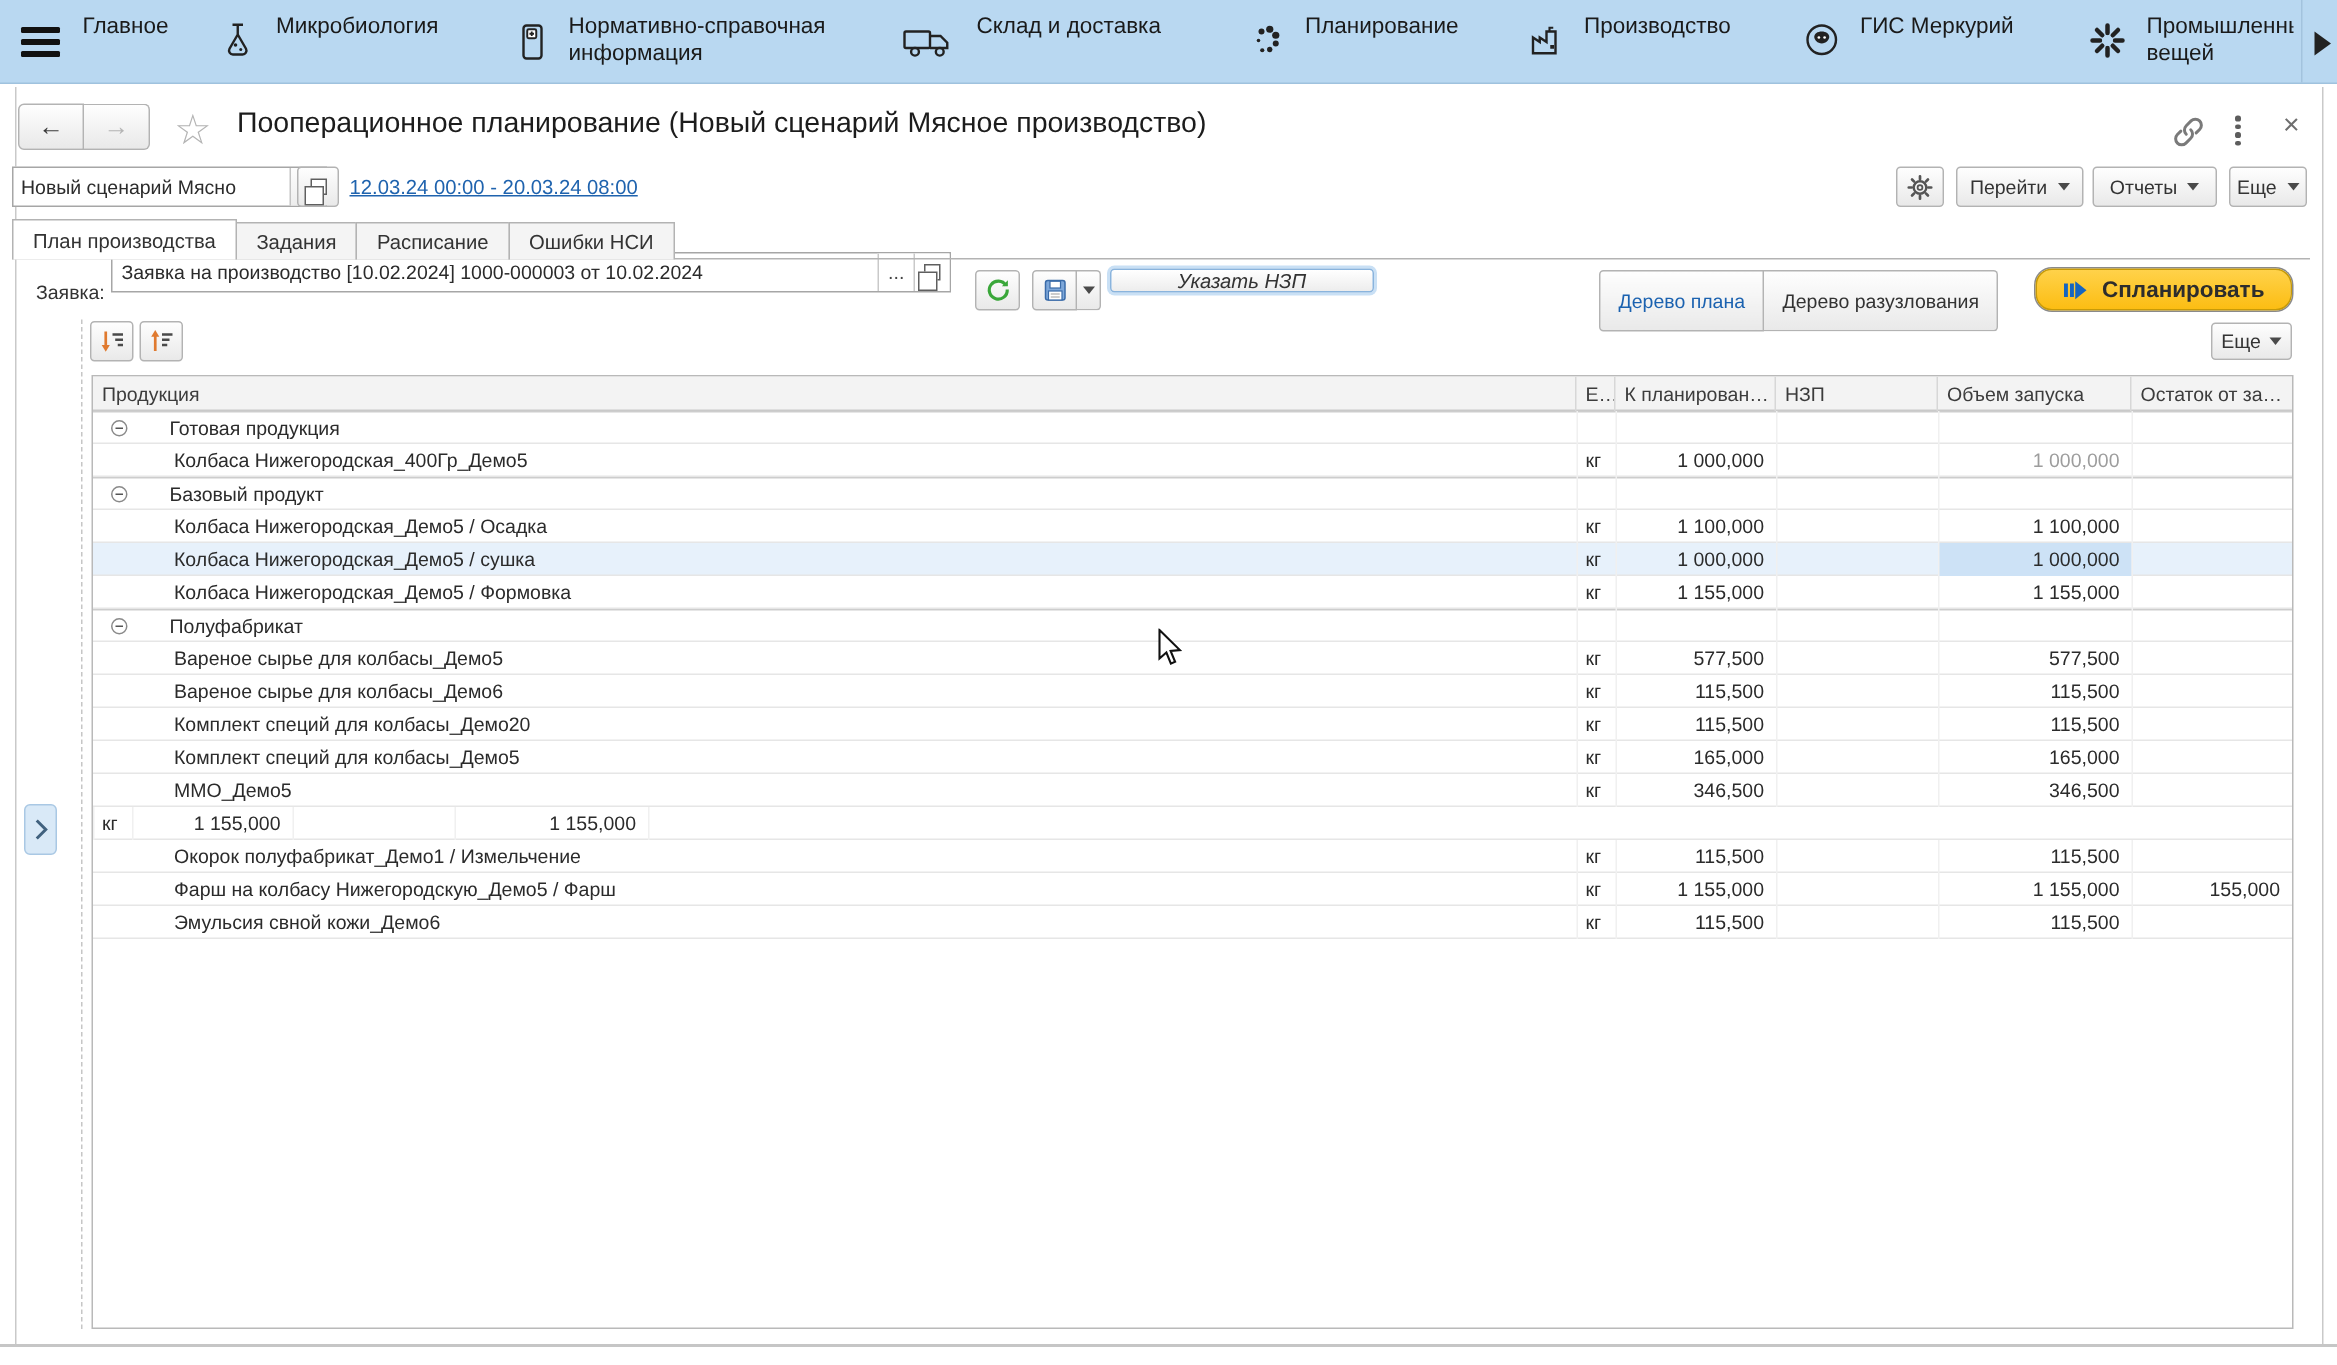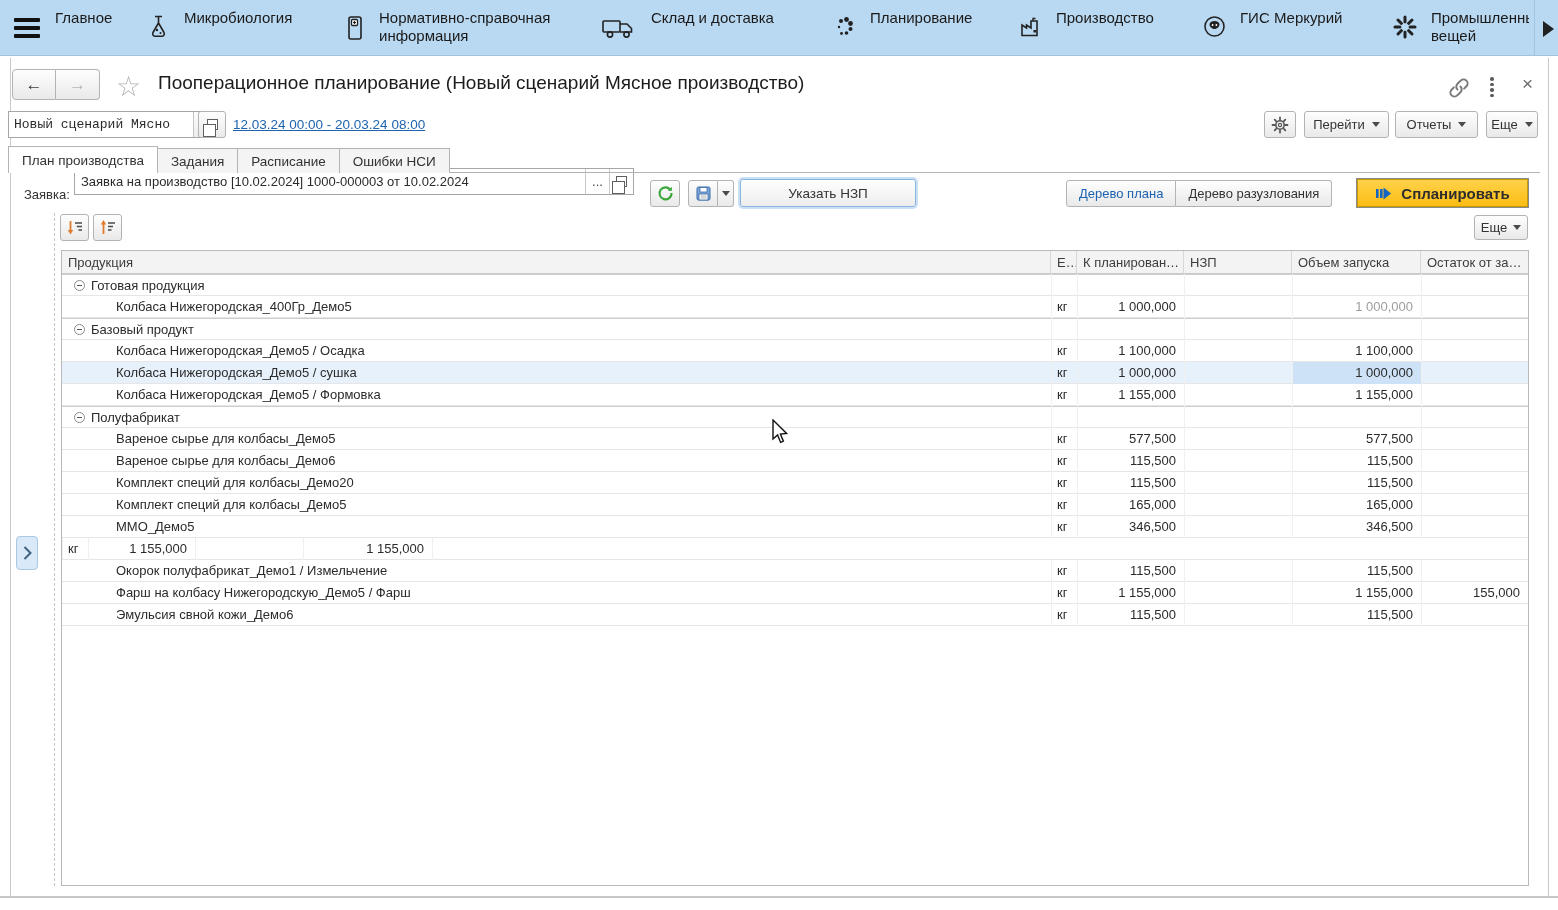--- a/index.html
+++ b/index.html
@@ -30,21 +30,21 @@
   .fwd { color:#b5b5b5; }
   .back { color:#3a3a3a; }
   .star { position:absolute; left:116px; top:70px; font-size:28px; color:#b4b4b4; cursor:pointer; }
   .page-title { position:absolute; left:158px; top:72px; font-size:19px; color:#1c1c1c; white-space:nowrap; }
   .hdr-ico { position:absolute; top:76px; cursor:pointer; }
   .vdots { left:1490px; width:4px; top:77px; display:flex; flex-direction:column; gap:2px;}
   .vdots i { width:3.5px; height:3.5px; background:#5d5d5d; border-radius:50%; display:block;}
   .xclose { left:1522px; font-size:19px; color:#6e6e6e; top:73px; }
 
   
-  .combo { position:absolute; left:8px; top:111px; width:210px; height:27px; border:1px solid #a6a6a6; background:#fff; display:flex;font-family:Liberation Mono, monospace; }
+  .combo { position:absolute; left:8px; top:111px; width:210px; height:27px; border:1px solid #a6a6a6; background:#fff; display:flex; }
   .combo .val { flex:1; font-size:13px; color:#2b2b2b; padding:5px 2px 0 5px; white-space:nowrap; overflow:hidden; }
   .combo .dd { width:24px; border-left:1px solid #c4c4c4; display:flex; align-items:center; justify-content:center; background:linear-gradient(#fdfdfd,#ededed); cursor:pointer;}
   .caret { width:0; height:0; border-left:4px solid transparent; border-right:4px solid transparent; border-top:5px solid #4a4a4a; display:inline-block; }
   .icopy { width:11px; height:11px; border:1px solid #5f5f5f; background:#fff; position:relative; display:inline-block; }
   .icopy:before { content:""; position:absolute; left:-5px; top:4px; width:11px; height:11px; border:1px solid #5f5f5f; background:#fff; }
   .copybtn { position:absolute; left:198px; top:111px; width:28px; height:27px; }
   .period { position:absolute; left:233px; top:117px; font-size:13.5px; color:#1f63ae; text-decoration:underline; cursor:pointer; }
   .gearbtn { position:absolute; left:1264px; top:111px; width:32px; height:27px; }
   .hbtn { position:absolute; top:111px; height:27px; padding:0 11px; gap:7px; }
 
@@ -58,43 +58,43 @@
   .lbl { font-size:13px; color:#333; }
   .req-label { position:absolute; left:24px; top:187px; }
   .reqgrp { position:absolute; left:74px; top:168px; width:560px; height:27px; border:1px solid #a6a6a6; background:#fff; display:flex; }
   .reqgrp .val { flex:1; font-size:13px; color:#2b2b2b; padding:5px 4px 0 6px; white-space:nowrap; overflow:hidden; }
   .reqgrp .seg { width:24px; border-left:1px solid #c9c9c9; display:flex; align-items:center; justify-content:center; background:#fff; font-size:13px; color:#444; cursor:pointer; }
   .tbtn { position:absolute; top:180px; height:27px; }
   .savegrp { position:absolute; left:688px; top:180px; height:27px; display:flex; }
   .savegrp .btn { height:27px; border-radius:0; }
   .savegrp .btn:first-child { width:30px; border-radius:3px 0 0 3px; }
   .savegrp .btn:last-child { width:16px; border-left:none; border-radius:0 3px 3px 0; }
-  .wipbtn { position:absolute; left:740px; top:179px; width:176px; height:28px; font-size:13.5px; border:1px solid #8ab4dd; box-shadow:0 0 0 2px #c9e0f5; background:linear-gradient(#fff,#ededed); }
+  .wipbtn { position:absolute; left:740px; top:179px; width:176px; height:16px; font-size:13.5px; border:1px solid #8ab4dd; box-shadow:0 0 0 2px #c9e0f5; background:linear-gradient(#fff,#ededed);font-style:italic; }
   .treegrp { position:absolute; left:1066px; top:180px; height:27px; display:flex; }
-  .treegrp .btn { height:27px; border-radius:0; padding:0 12px; }
+  .treegrp .btn { height:41px; border-radius:0; padding:0 12px; }
   .treegrp .btn.first { border-radius:3px 0 0 3px; color:#1b62b0; }
   .treegrp .btn.second { border-left:none; border-radius:0 3px 3px 0; }
-  .planbtn { position:absolute; left:1357px; top:179px; width:171px; height:28px; background:linear-gradient(#ffd24a,#fcbd13); border:1px solid #c79a08; border-radius:0; display:flex; align-items:center; justify-content:center; gap:9px; font-size:15px; font-weight:bold; color:#2d2d2d; cursor:pointer; box-shadow:0 0 0 1px #8a8a8a; }
+  .planbtn { position:absolute; left:1357px; top:179px; width:171px; height:28px; background:linear-gradient(#ffd24a,#fcbd13); border:1px solid #c79a08; border-radius:11px; display:flex; align-items:center; justify-content:center; gap:9px; font-size:15px; font-weight:bold; color:#2d2d2d; cursor:pointer; box-shadow:0 0 0 1px #8a8a8a; }
 
   .minibtn { position:absolute; top:214px; width:29px; height:27px; }
   .morebtn2 { position:absolute; left:1474px; top:215px; width:54px; height:25px; gap:6px; }
 
   
   .vsplit { position:absolute; left:54px; top:213px; height:673px; border-left:1px dashed #c6c6c6; }
   .expander { position:absolute; left:16px; top:536px; width:22px; height:34px; background:#d9e9f7; border:1px solid #a9c8e4; border-radius:4px; display:flex; align-items:center; justify-content:center; cursor:pointer; }
 
   
   .table { position:absolute; left:61px; top:250px; width:1468px; height:636px; border:1px solid #b9b9b9; background:#fff; overflow:hidden; }
   .t-head { display:flex; height:23px; background:#f3f3f3; border-bottom:1px solid #c9c9c9; font-size:13px; color:#3c3c3c; align-items:center; }
   .t-head > div { height:23px; display:flex; align-items:center; padding-left:6px; border-right:1px solid #d7d7d7; white-space:nowrap; overflow:hidden;text-align:right; }
   .t-row { display:flex; height:22px; border-bottom:1px solid #e6e6e6; font-size:13px; color:#2b2b2b; align-items:center; background:#fff; }
   .t-row.group { border-top:1px solid #cdcdcd; }
   .t-row.selected { background:#e7f1fb; }
   .c-name { width:989px; display:flex; align-items:center; white-space:nowrap; overflow:hidden; padding-left:54px; height:22px; }
-  .t-row.group .c-name { padding-left:12px; gap:6px; }
+  .t-row.group .c-name { padding-left:12px; gap:28px; }
   .c-unit { width:26px; padding-left:5px; }
   .c-to_plan { width:107px; text-align:right; padding-right:8px; }
   .c-wip { width:108px; }
   .c-launch { width:129px; text-align:right; padding-right:8px; }
   .c-remainder { width:105px; text-align:right; padding-right:6px; }
   .c-unit,.c-to_plan,.c-wip,.c-launch,.c-remainder { border-left:1px solid #f0f0f0; height:22px; line-height:21px; }
   .muted { color:#9d9d9d; }
   .sel-cell { background:#cde2f6; }
   .minus-ic { width:11px; height:11px; border:1px solid #8a8a8a; border-radius:50%; position:relative; flex:0 0 auto; }
   .minus-ic:after { content:""; position:absolute; left:2px; top:4px; width:5px; border-top:1px solid #555; }

